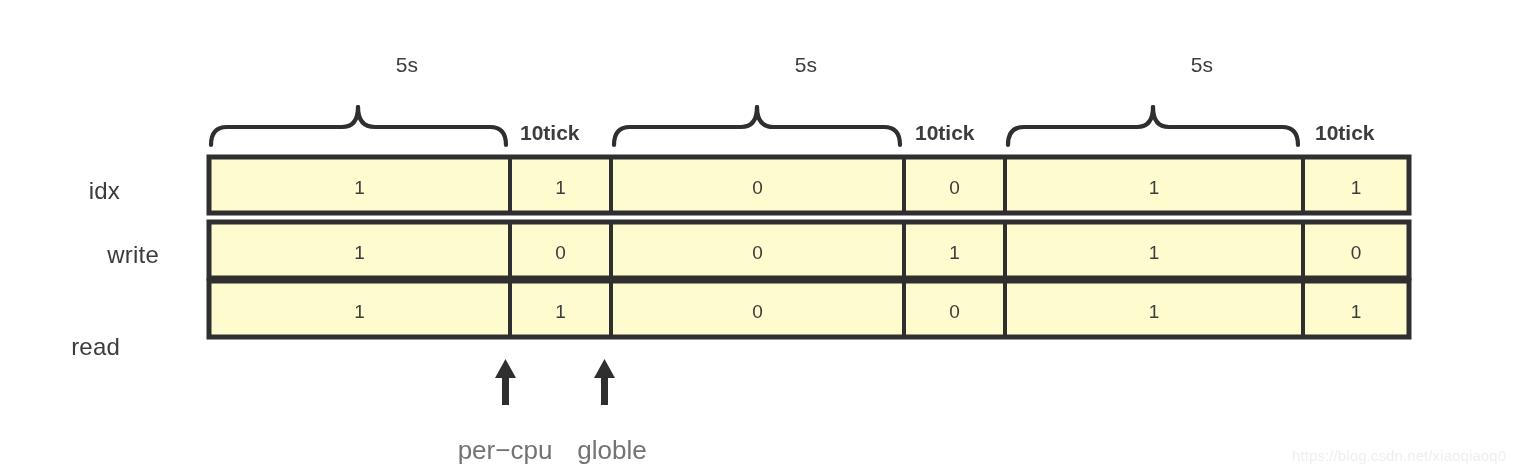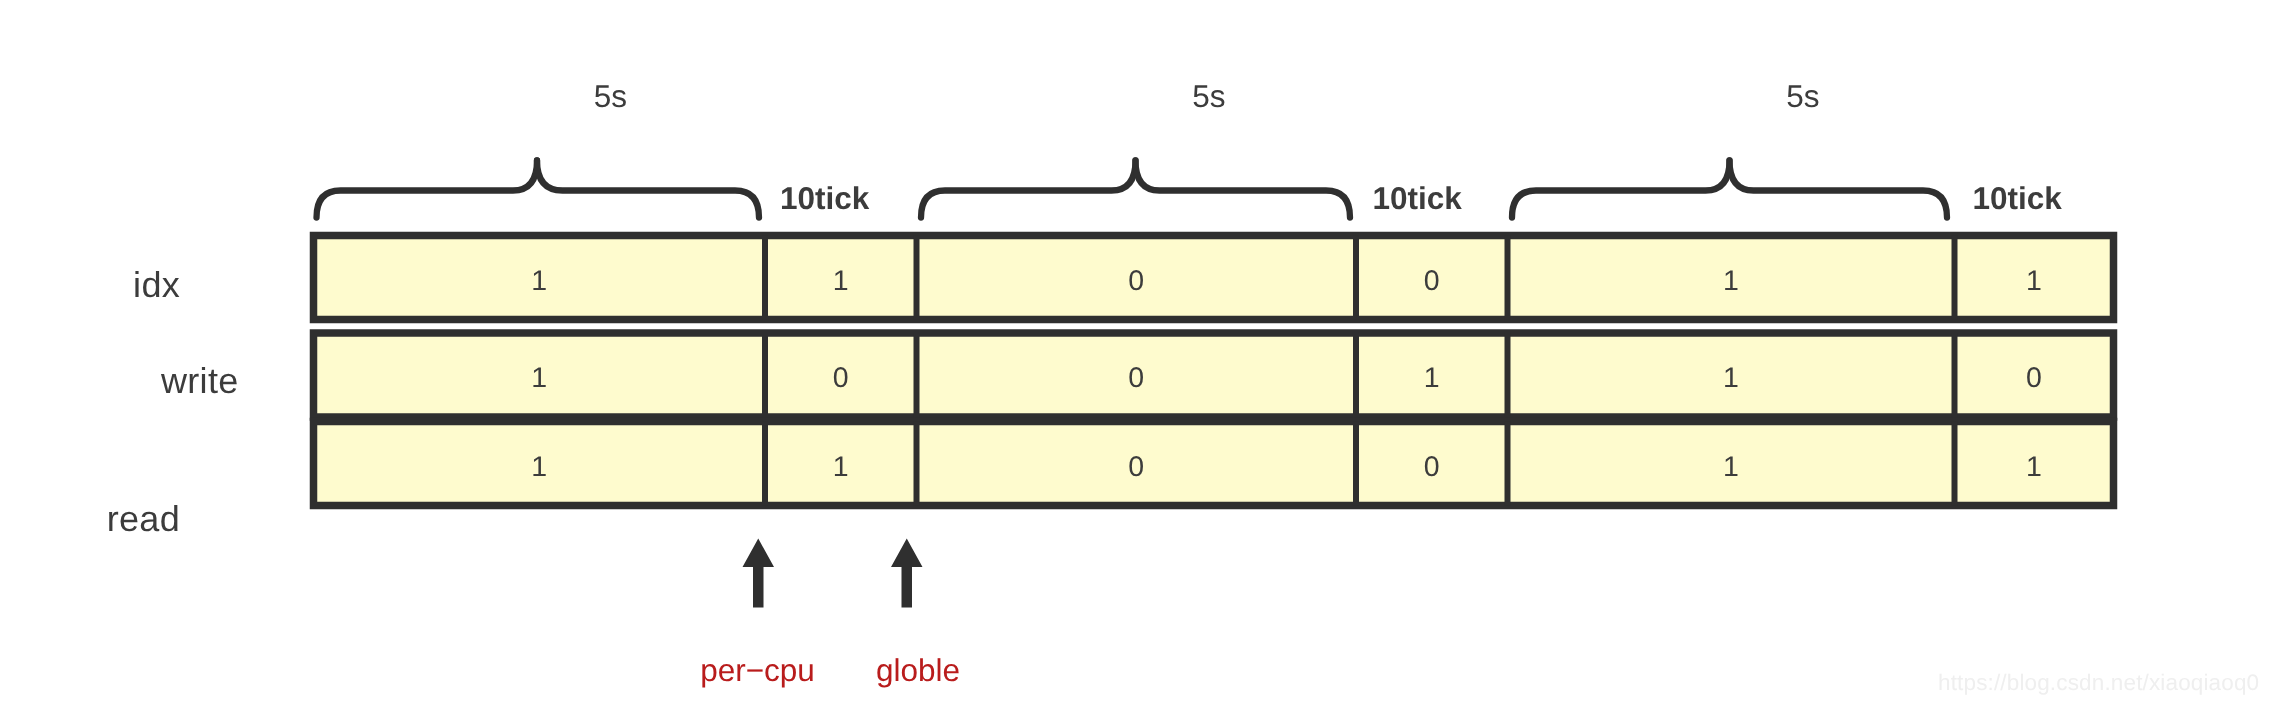--- a/index.html
+++ b/index.html
@@ -50,22 +50,22 @@
   .tick-label {
     position: absolute;
     font-size: 21px;
     color: #3c3c3c;
     line-height: 1;
     white-space: nowrap;
     font-weight: bold;
   }
   .anno-label {
     position: absolute;
-    font-size: 21px;
-    color: #b91c1c;
+    font-size: 26px;
+    color: #737373;
     text-align: center;
     line-height: 1;
     white-space: nowrap;
   }
   .watermark {
     position: absolute;
     font-size: 15px;
     color: #efefef;
     white-space: nowrap;
     letter-spacing: 0.1px;

